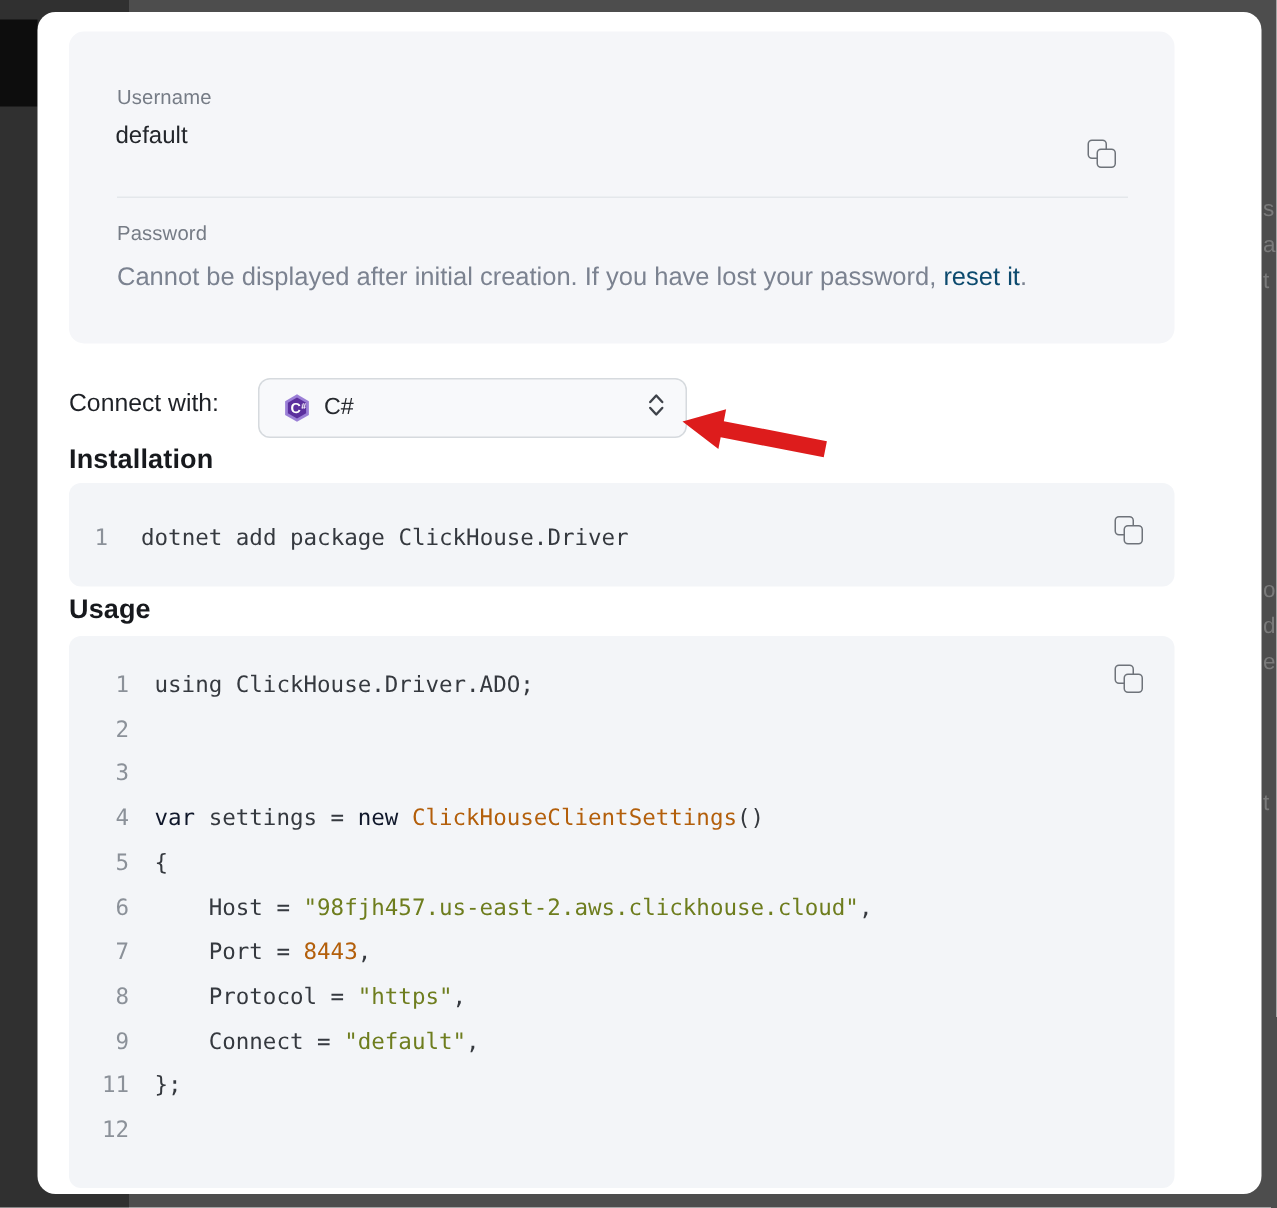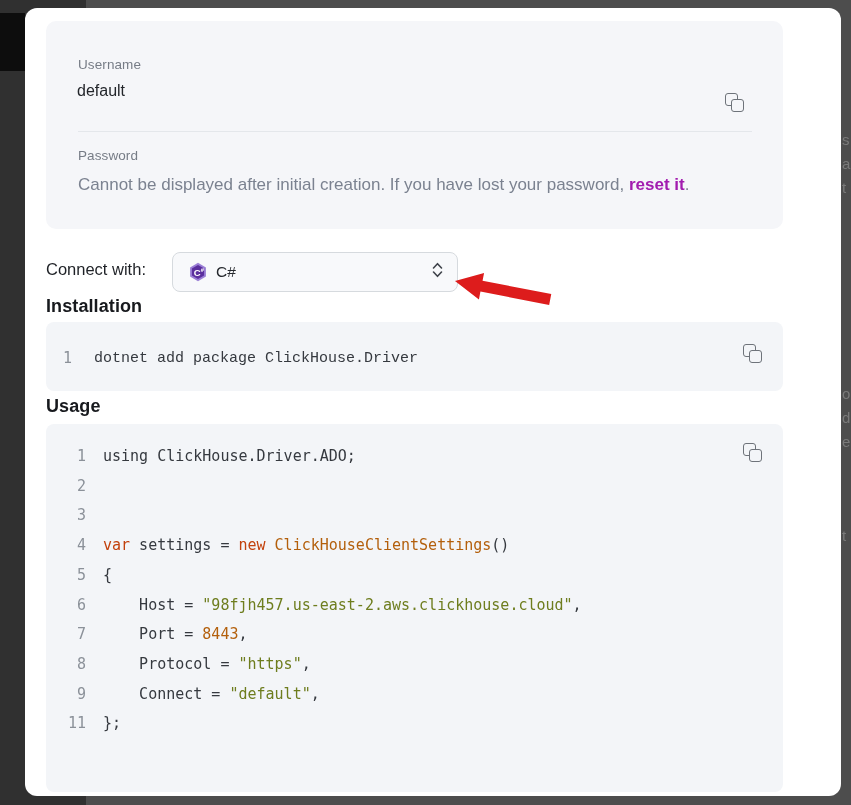--- a/index.html
+++ b/index.html
@@ -26,21 +26,21 @@
   .cred-card{
     position:absolute;left:21px;top:13px;width:737px;height:208px;
     background:#f5f6f9;border-radius:10px;
   }
   .field-label{position:absolute;left:32px;font-size:13.5px;color:#767c86;letter-spacing:.1px;}
   .uname-label{top:36px;}
   .uname-value{position:absolute;left:31px;top:61px;font-size:16px;color:#23262b;}
   .pwd-label{top:127px;}
   .divider{position:absolute;left:32px;right:31px;top:110px;height:1px;background:#e4e7eb;}
   .pwd-text{position:absolute;left:32px;top:152px;width:690px;font-size:17px;color:#7b8290;line-height:24px;}
-  .pwd-text a{color:#a21caf;text-decoration:none;cursor:pointer;font-weight:bold;}
+  .pwd-text a{color:#0c4a6e;text-decoration:none;cursor:pointer;}
 
   
   .copy-btn{position:absolute;width:19px;height:19px;cursor:pointer;background:transparent;border:0;padding:0;}
   .copy-ic{position:relative;display:block;width:19px;height:19px;}
   .copy-ic::before{content:"";position:absolute;left:0;top:0;width:11px;height:11px;
     border:1.5px solid #6e737a;border-radius:3px;}
   .copy-ic::after{content:"";position:absolute;right:0;bottom:0;width:11px;height:11px;
     border:1.5px solid #6e737a;border-radius:3px;background:#f5f6f9;}
   .codeblock .copy-ic::after{background:#f3f5f8;}
   .cred-copy{right:39px;top:72px;}
@@ -69,23 +69,23 @@
     font-family:"DejaVu Sans Mono","Liberation Mono",monospace;font-size:15px;color:#35393f;
   }
   .cb-install{top:314px;height:69px;}
   .cb-usage{top:416px;height:368px;}
   .code-lines{padding-top:22px;}
   .cb-usage .code-lines{padding-top:18px;}
   .code-line{display:flex;line-height:29.7px;white-space:pre;}
   .code-line .ln{width:40px;text-align:right;color:#8b9199;flex:0 0 auto;user-select:none;}
   .cb-install .code-line .ln{width:26px;}
   .code-line .cd{margin-left:17px;}
-  .cb-install .code-line .cd{margin-left:22px;font-family:Liberation Mono, monospace;}
+  .cb-install .code-line .cd{margin-left:22px;}
   .tok-plain{color:#35393f;}
-  .tok-kw{color:#c2410c;}
+  .tok-kw{color:#0f172a;}
   .tok-type{color:#b35f0b;}
   .tok-num{color:#b35f0b;}
   .tok-str{color:#6e7d1e;}
 
   
   .anno-arrow{position:absolute;left:454px;top:266px;width:100px;height:34px;z-index:30;
     transform:rotate(11deg);transform-origin:1px 15px;pointer-events:none;}
 </style>
 </head>
 <body>
@@ -150,20 +150,21 @@
         <div class="code-line"><span class="ln">1</span><span class="cd"><span class="tok-plain">using ClickHouse.Driver.ADO;</span></span></div>
         <div class="code-line"><span class="ln">2</span></div>
         <div class="code-line"><span class="ln">3</span><span class="cd"></span></div>
         <div class="code-line"><span class="ln">4</span><span class="cd"><span class="tok-kw">var</span><span class="tok-plain"> settings = </span><span class="tok-kw">new</span><span class="tok-plain"> </span><span class="tok-type">ClickHouseClientSettings</span><span class="tok-plain">()</span></span></div>
         <div class="code-line"><span class="ln">5</span><span class="cd"><span class="tok-plain">{</span></span></div>
         <div class="code-line"><span class="ln">6</span><span class="cd"><span class="tok-plain">    Host = </span><span class="tok-str">"98fjh457.us-east-2.aws.clickhouse.cloud"</span><span class="tok-plain">,</span></span></div>
         <div class="code-line"><span class="ln">7</span><span class="cd"><span class="tok-plain">    Port = </span><span class="tok-num">8443</span><span class="tok-plain">,</span></span></div>
         <div class="code-line"><span class="ln">8</span><span class="cd"><span class="tok-plain">    Protocol = </span><span class="tok-str">"https"</span><span class="tok-plain">,</span></span></div>
         <div class="code-line"><span class="ln">9</span><span class="cd"><span class="tok-plain">    Connect = </span><span class="tok-str">"default"</span><span class="tok-plain">,</span></span></div>
         <div class="code-line"><span class="ln">11</span><span class="cd"><span class="tok-plain">};</span></span></div>
+        <div class="code-line"><span class="ln">12</span><span class="cd"></span></div>
       </div>
     <button class="copy-btn usage-copy">
       <span class="copy-ic"></span>
     </button>
   </div>
 
 </div>
 
 <svg class="anno-arrow" viewBox="0 0 100 34">
   <polygon points="1,15 28,1.5 28,9.5 98,9.5 98,20.5 28,20.5 28,28.5" fill="#dd1c1c"></polygon>

